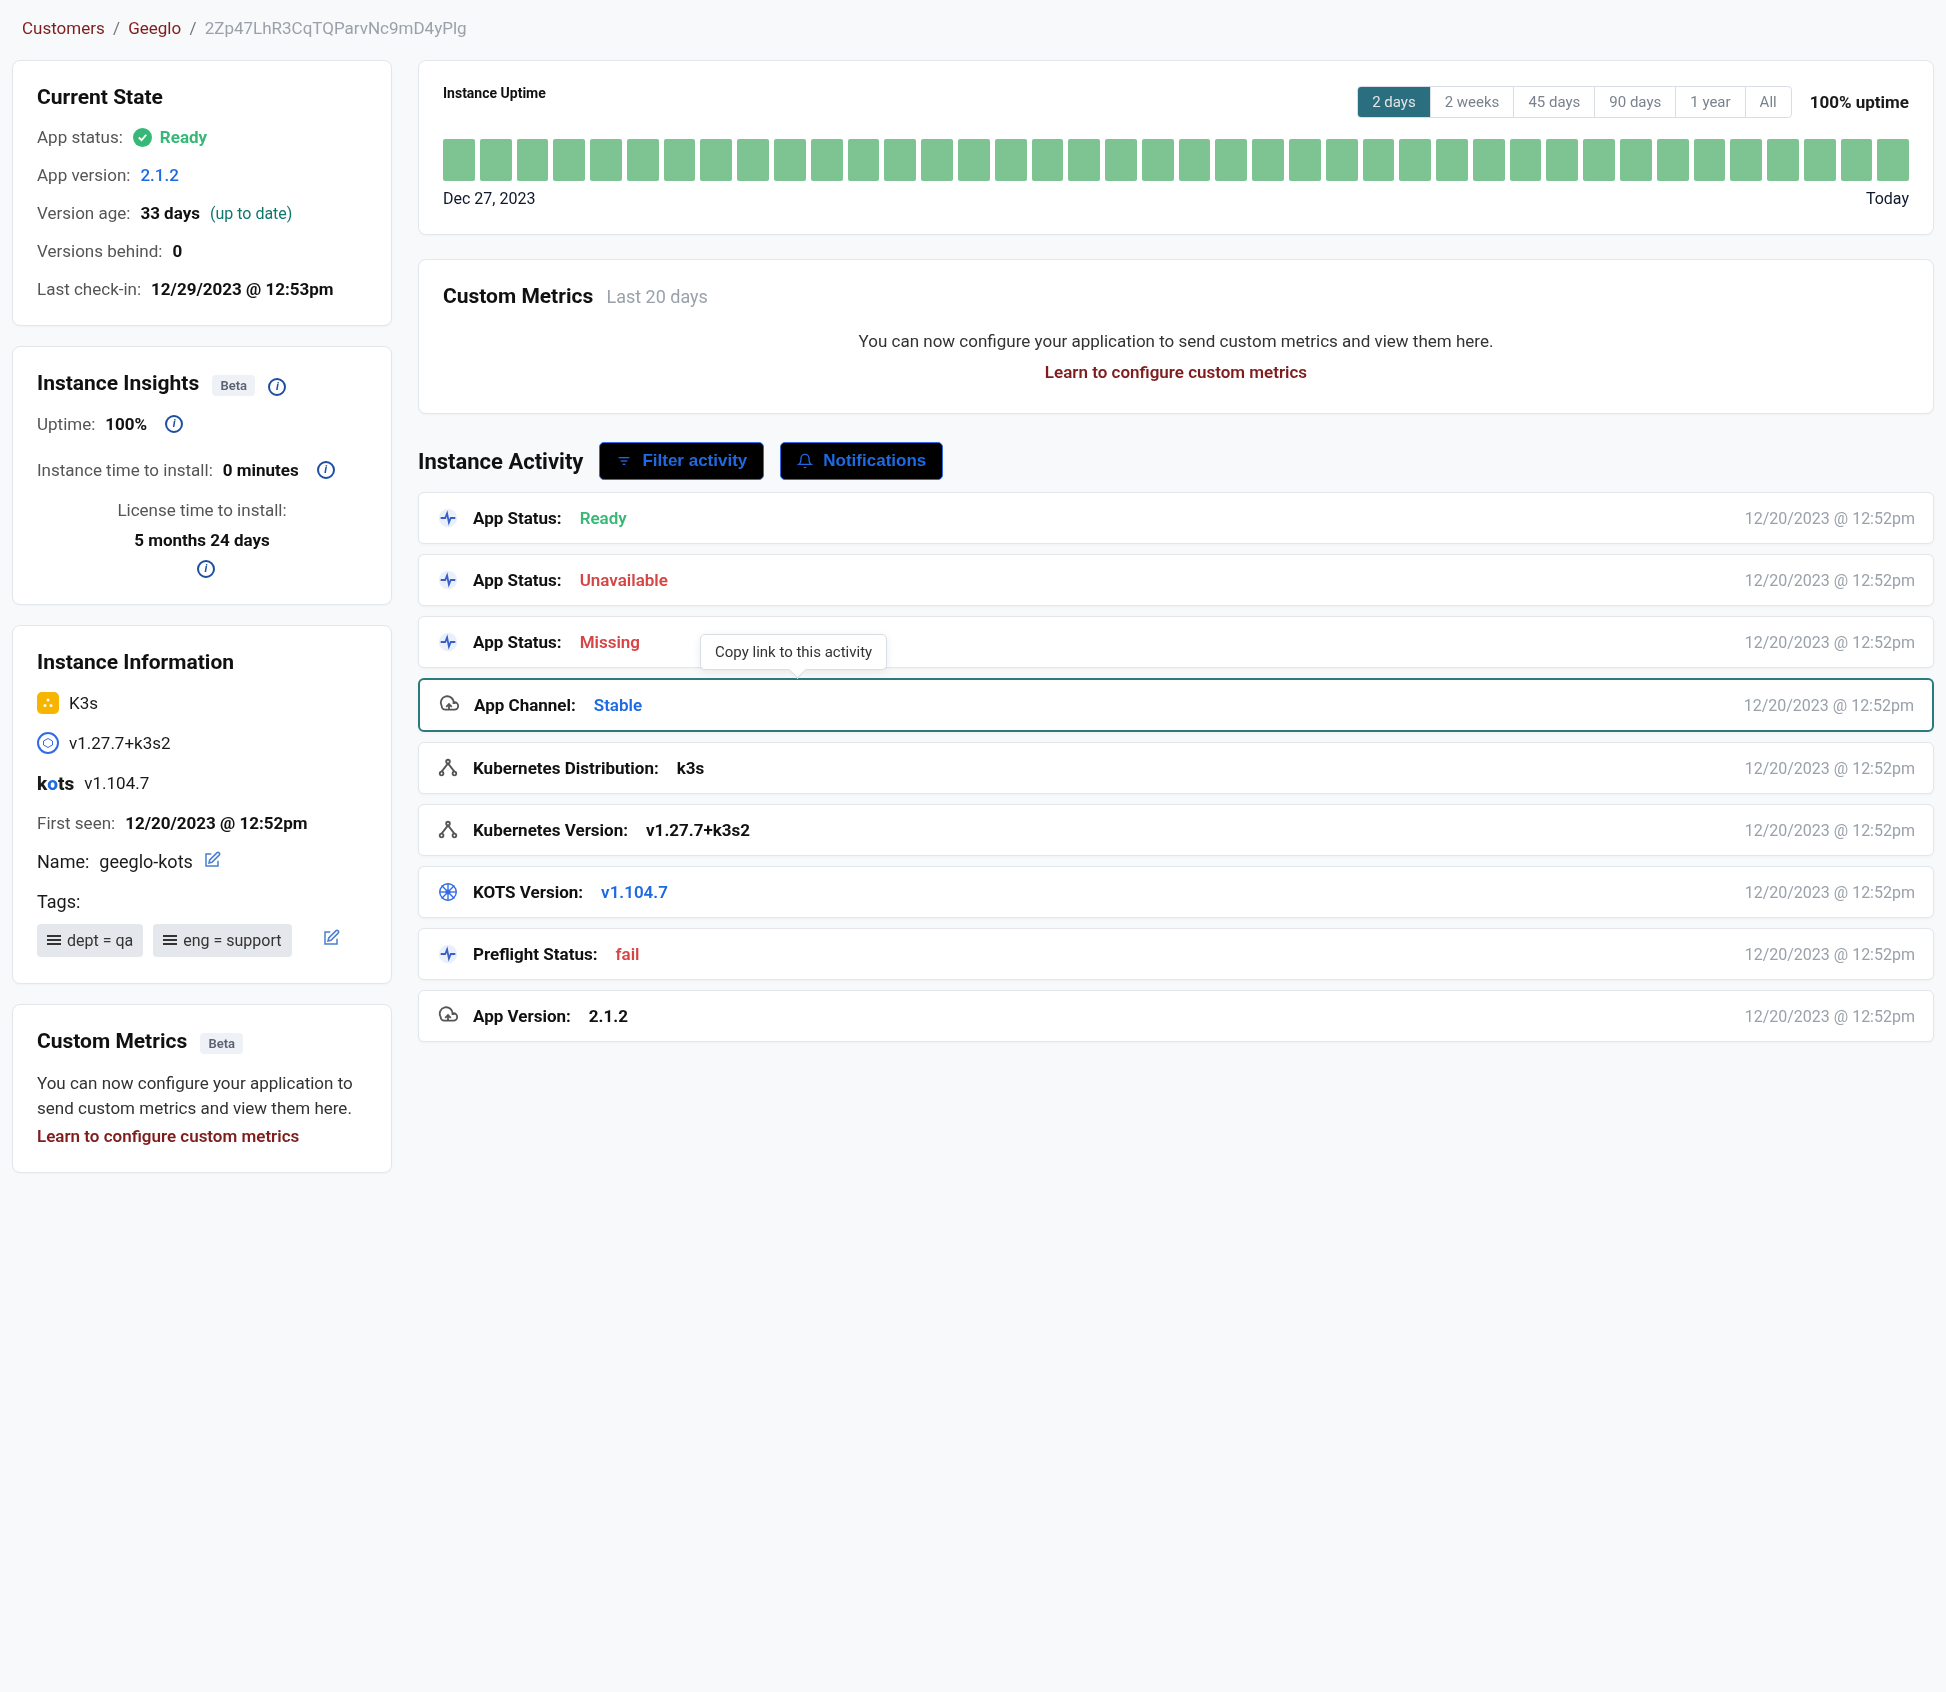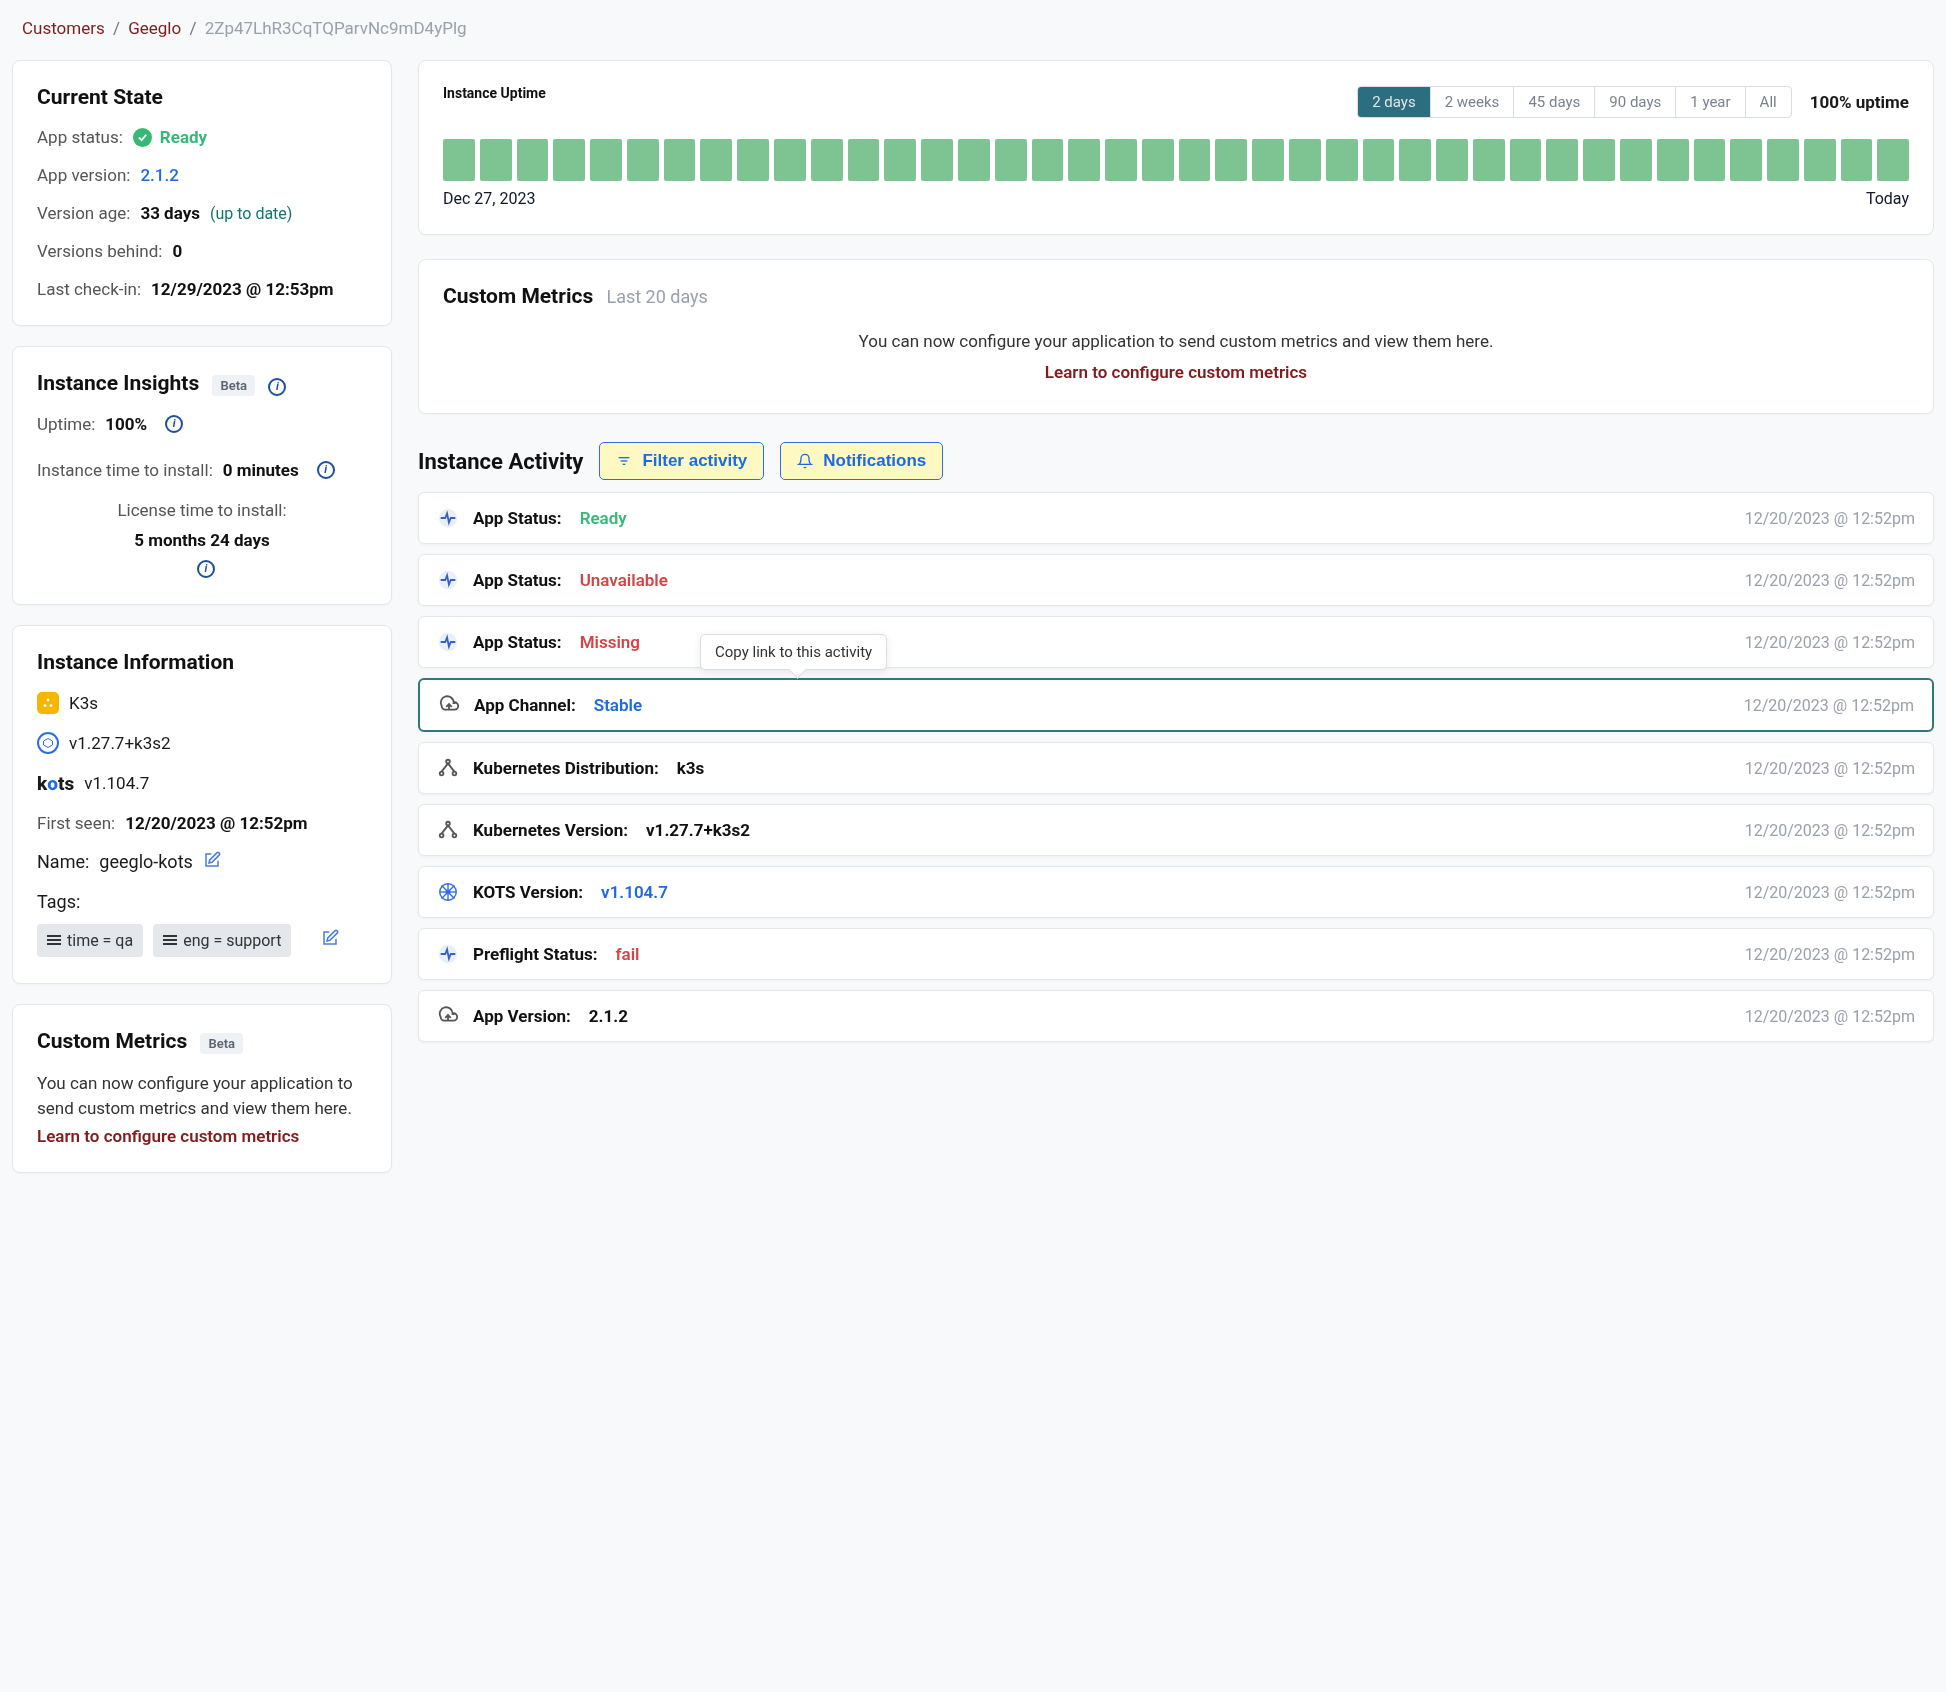--- a/index.html
+++ b/index.html
@@ -88,21 +88,21 @@
 .uptime-chart { display:flex; gap:5px; margin-bottom: 8px; }
 .uptime-chart div { flex:1; height:42px; background:#7ec492; border-radius:2px; }
 .uptime-dates { display:flex; justify-content:space-between; color:#0f172a; font-size:16px; margin-top:6px;}
 
 .custom-metrics-text { text-align:center; color:#333; font-size:17px; margin-top:6px; line-height:1.8;}
 
 .activity-header { display:flex; gap:16px; align-items:center; margin-bottom: 12px; margin-top:4px;}
 .activity-header h2 { font-size:22px; font-weight:700; color:#111;}
 .pill-btn {
   display:inline-flex; gap:10px; align-items:center;
-  border:1px solid #326ce5; color:#1d6ae2; background:#fef9c3;
+  border:1px solid #326ce5; color:#1d6ae2; background:#000000;
   border-radius:5px; padding:8px 16px; font-size:17px; font-weight:600; cursor:pointer;
 }
 .pill-btn svg { stroke:#1d6ae2; }
 
 .activity-list { display:flex; flex-direction:column; gap:10px; position:relative;}
 .activity-row {
   background:#fff; border:1px solid #e3e7ec; border-radius:6px;
   padding: 14px 18px; display:flex; align-items:center; gap:14px;
   box-shadow: 0 1px 3px rgba(0,0,0,0.04);
   position:relative;
@@ -242,21 +242,21 @@
       <div class="kv" style="font-size:18px; margin-bottom:12px;">
         <span>Tags:</span>
       </div>
       <div class="tags-row">
         <span class="tag">
           <span class="tag-bars">
               <span></span>
               <span></span>
               <span></span>
             </span>
-          <span>time = qa</span>
+          <span>dept = qa</span>
         </span>
         <span class="tag">
           <span class="tag-bars">
               <span></span>
               <span></span>
               <span></span>
             </span>
           <span>eng = support</span>
         </span>
         <span style="margin-left:20px;" class="edit-icon">

